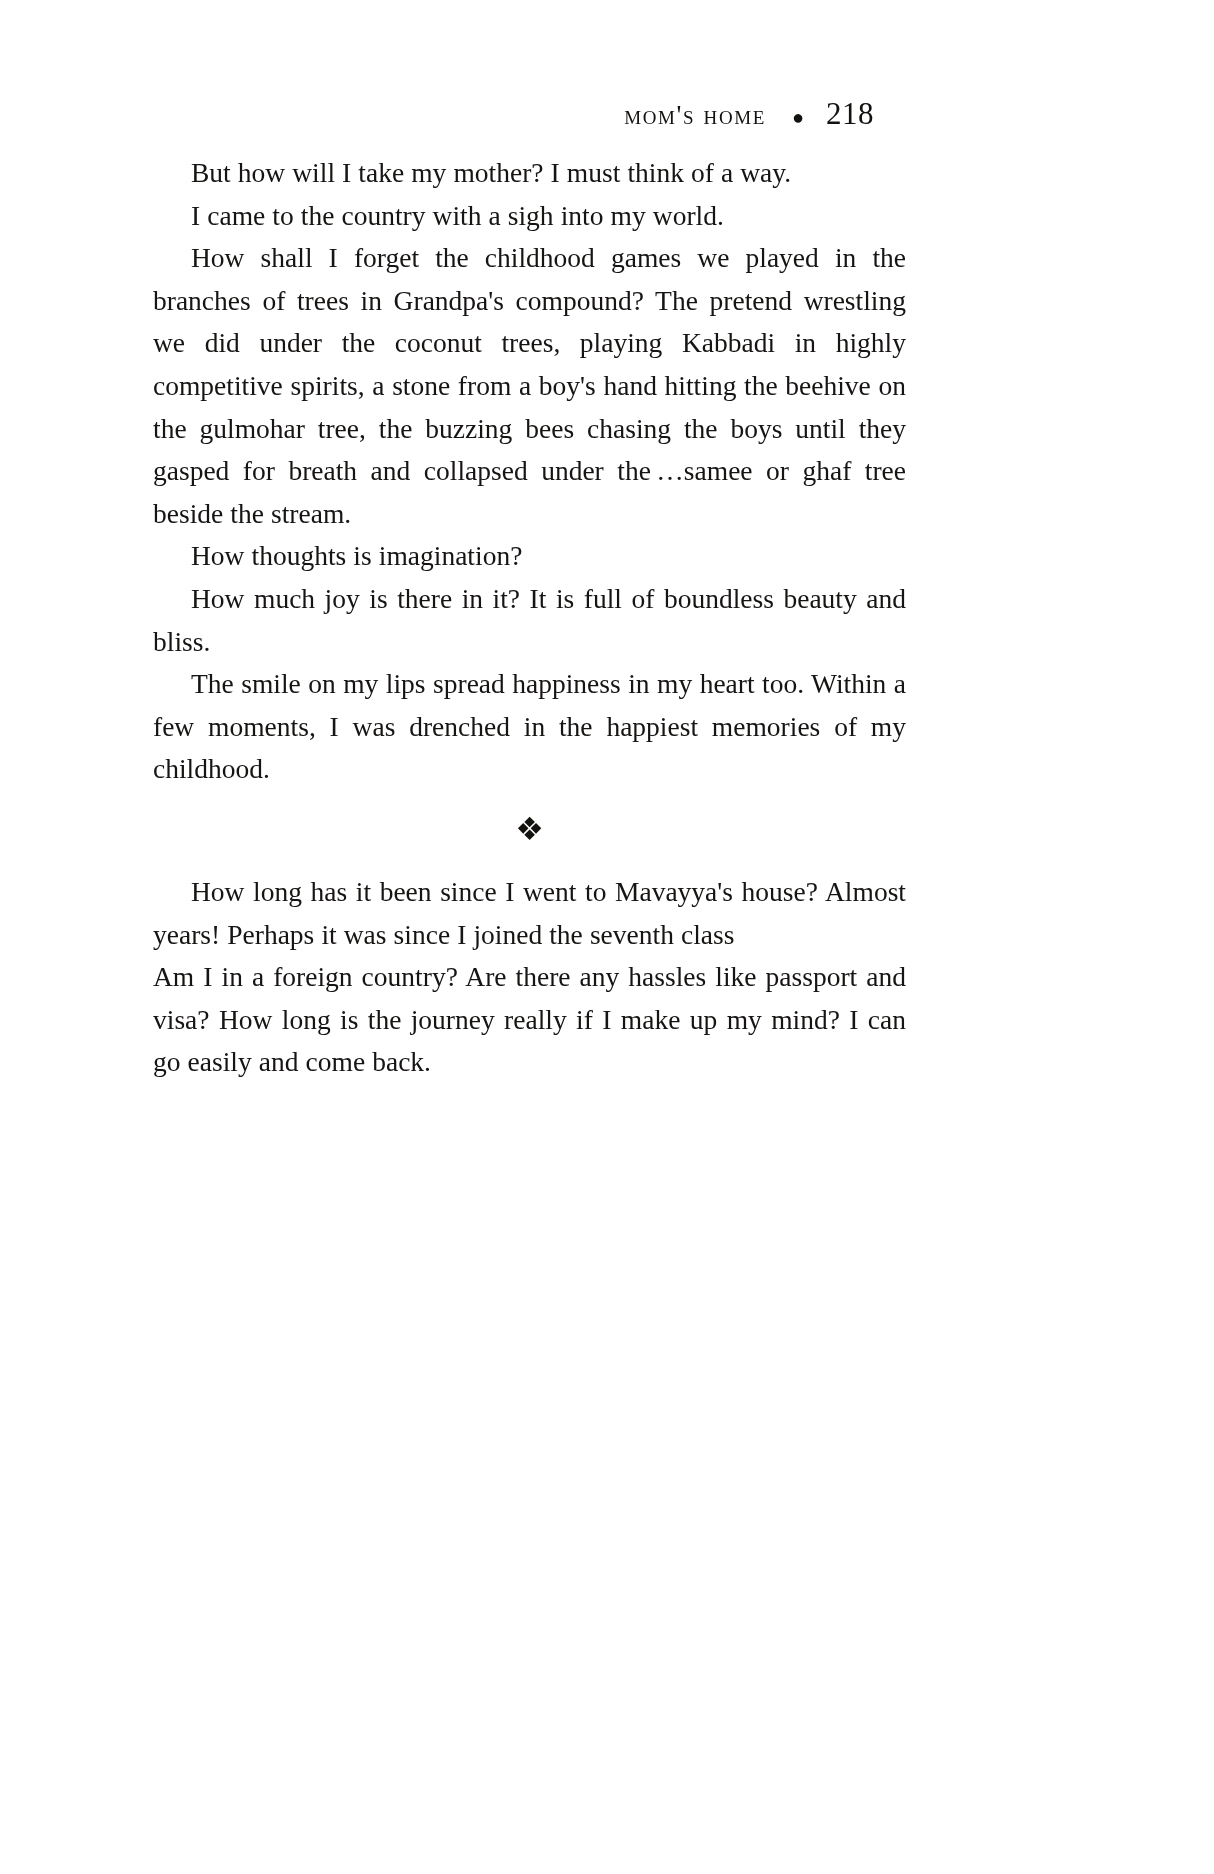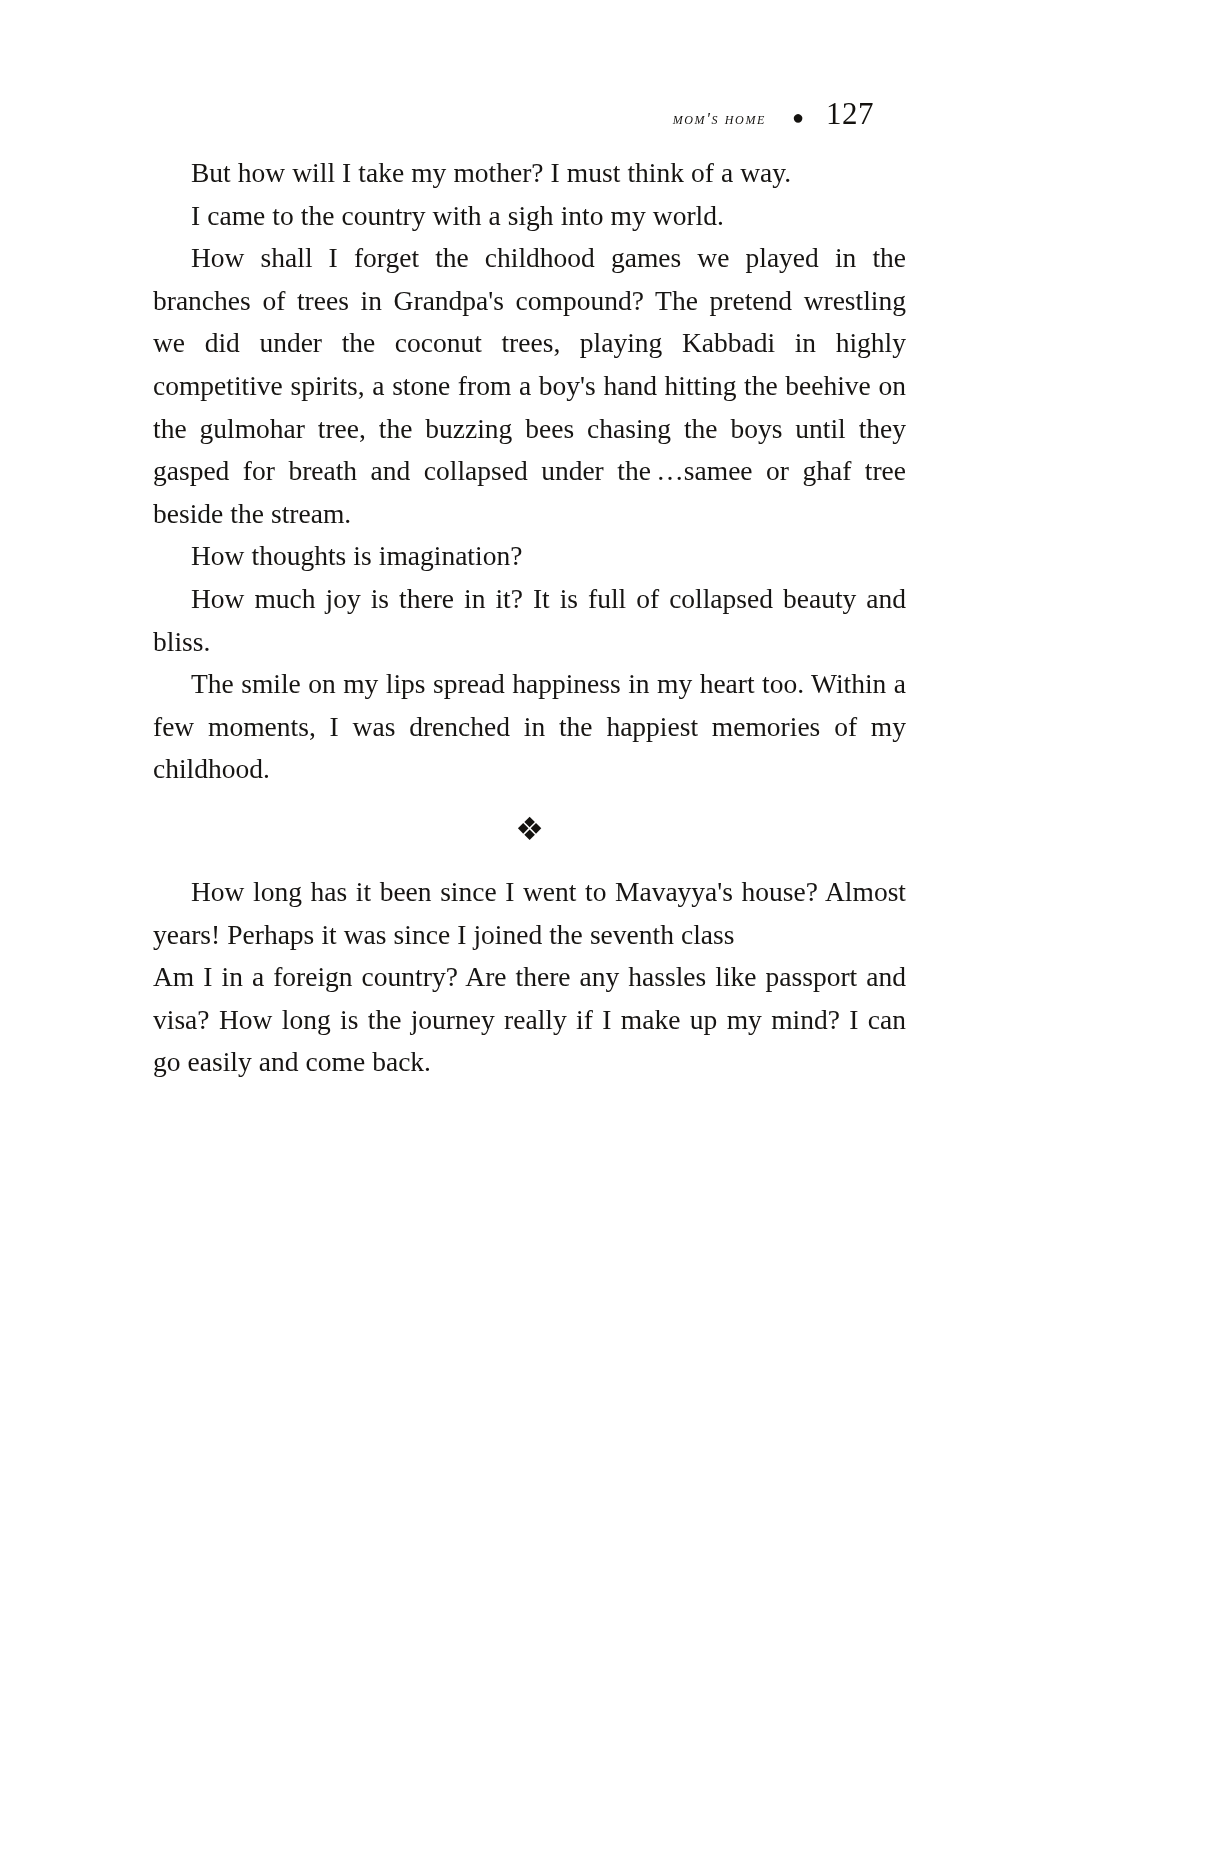--- a/index.html
+++ b/index.html
@@ -30,24 +30,23 @@
     left: 122px;
     top: 96px;
     width: 752px;
     text-align: right;
     white-space: nowrap;
   }
   .rh-title {
     font-family: "Liberation Serif", "DejaVu Serif", serif;
     font-variant: small-caps;
     text-transform: lowercase;
-    font-size: 17px;
+    font-size: 27px;
     letter-spacing: 1.6px;
     color: #14120f;
-    font-style: italic;
   }
   .rh-bullet {
     display: inline-block;
     font-size: 20px;
     line-height: 1;
     vertical-align: middle;
     color: #14120f;
     margin: 0 22px 0 26px;
     position: relative;
     top: -3px;
@@ -93,30 +92,30 @@
     margin: 22px 0 26px 0;
     letter-spacing: 0;
   }
 </style>
 </head>
 <body>
 
 <div class="page">
 
   <div class="running-head">
-    <span class="rh-title">Mom's Home</span><span class="rh-bullet">●</span><span class="rh-folio">127</span>
+    <span class="rh-title">Mom's Home</span><span class="rh-bullet">●</span><span class="rh-folio">218</span>
   </div>
 
   <div class="textblock">
 
     <p class="para">But how will I take my mother? I must think of a way.</p>
     <p class="para">I came to the country with a sigh into my world.</p>
     <p class="para">How shall I forget the childhood games we played in the branches of trees in Grandpa's compound? The pretend wrestling we did under the coconut trees, playing Kabbadi in highly competitive spirits, a stone from a boy's hand hitting the beehive on the gulmohar tree, the buzzing bees chasing the boys until they gasped for breath and collapsed under the …samee or ghaf tree beside the stream.</p>
     <p class="para">How thoughts is imagination?</p>
-    <p class="para">How much joy is there in it? It is full of collapsed beauty and bliss.</p>
+    <p class="para">How much joy is there in it? It is full of boundless beauty and bliss.</p>
     <p class="para">The smile on my lips spread happiness in my heart too. Within a few moments, I was drenched in the happiest memories of my childhood.</p>
 
     <div class="ornament">❖</div>
 
     <p class="para">How long has it been since I went to Mavayya's house? Almost years! Perhaps it was since I joined the seventh class</p>
     <p class="para noindent">Am I in a foreign country? Are there any hassles like passport and visa? How long is the journey really if I make up my mind? I can go easily and come back.</p>
 
   </div>
 
 </div>

